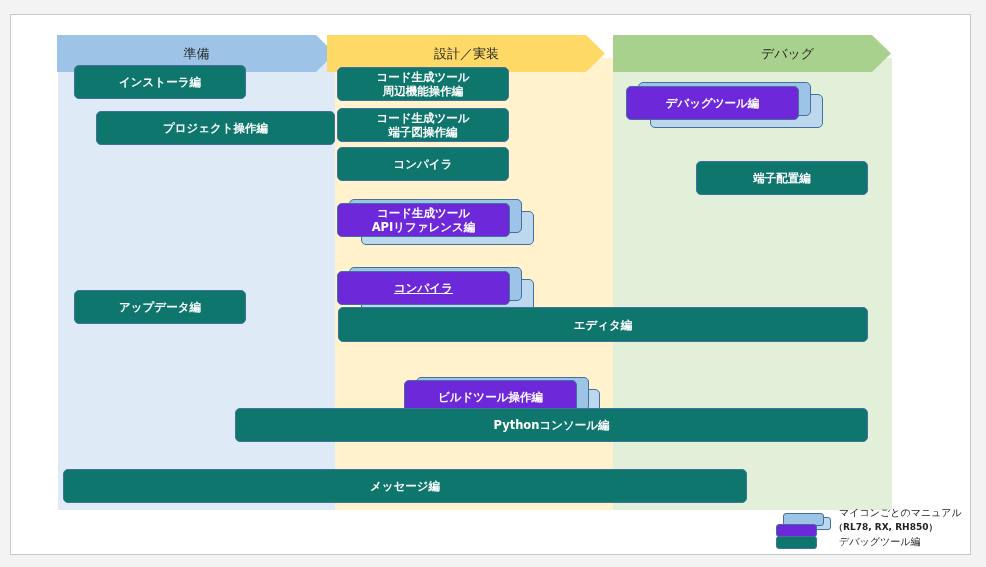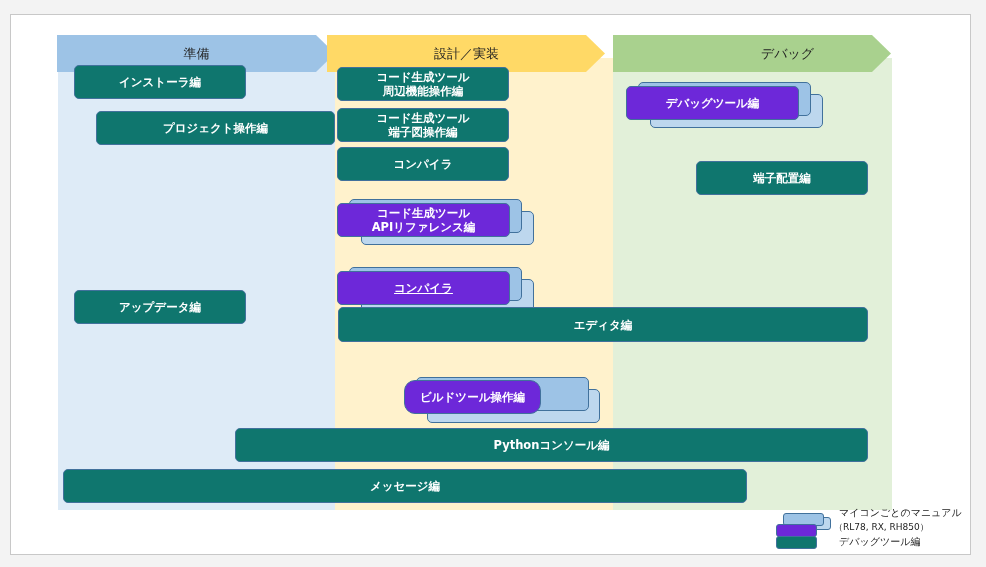--- a/index.html
+++ b/index.html
@@ -65,34 +65,34 @@
 APIリファレンス編</div>
 
   <div class="box blue3" style="left:350px; top:264px; width:173px; height:34px;"></div>
   <div class="box blue2" style="left:338px; top:252px; width:173px; height:34px;"></div>
   <div class="box blue" style="left:326px; top:240px; width:173px; height:34px;text-decoration:underline;">コンパイラ</div>
 
   <div class="box green" style="left:327px; top:292px; width:530px; height:35px;">エディタ編</div>
 
   <div class="box blue3" style="left:416px; top:374px; width:173px; height:34px;"></div>
   <div class="box blue2" style="left:405px; top:362px; width:173px; height:34px;"></div>
-  <div class="box blue" style="left:393px; top:349px; width:137px; height:34px;border-radius:11px;">ビルドツール操作編</div>
+  <div class="box blue" style="left:393px; top:349px; width:173px; height:34px;">ビルドツール操作編</div>
 
-  <div class="box green" style="left:224px; top:413px; width:633px; height:34px;">Pythonコンソール編</div>
+  <div class="box green" style="left:224px; top:393px; width:633px; height:34px;">Pythonコンソール編</div>
 
   <div class="box green" style="left:52px; top:454px; width:684px; height:34px;">メッセージ編</div>
 
   <div class="box blue3" style="left:639px; top:79px; width:173px; height:34px;"></div>
   <div class="box blue2" style="left:627px; top:67px; width:173px; height:34px;"></div>
   <div class="box blue" style="left:615px; top:55px; width:173px; height:34px;">デバッグツール編</div>
 
   <div class="box green" style="left:685px; top:146px; width:172px; height:34px;">端子配置編</div>
 
   <div>
     <div class="box blue3" style="left:779px; top:502px; width:41px; height:13px; border-radius:3px;"></div>
     <div class="box blue2" style="left:772px; top:498px; width:41px; height:13px; border-radius:3px;"></div>
     <div class="box blue" style="left:765px; top:493px; width:41px; height:13px; border-radius:3px;"></div>
     <div class="legend-text" style="left:828px; top:491px;">マイコンごとのマニュアル</div>
-    <div class="legend-text" style="left:823px; top:505px; font-size:9px;">（RL78, RX, RH850）</div>
+    <div class="legend-text" style="left:823px; top:505px; font-size:9px;font-weight:bold;">（RL78, RX, RH850）</div>
     <div class="box green" style="left:765px; top:521px; width:41px; height:13px; border-radius:3px;"></div>
     <div class="legend-text" style="left:828px; top:520px;">デバッグツール編</div>
   </div>
 </div>
 
 </body></html>

